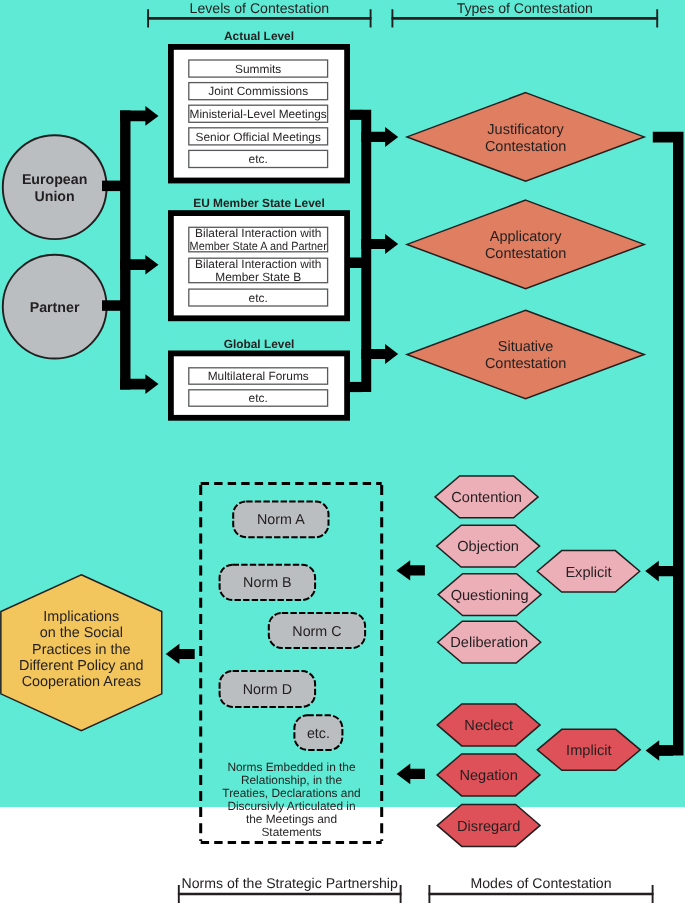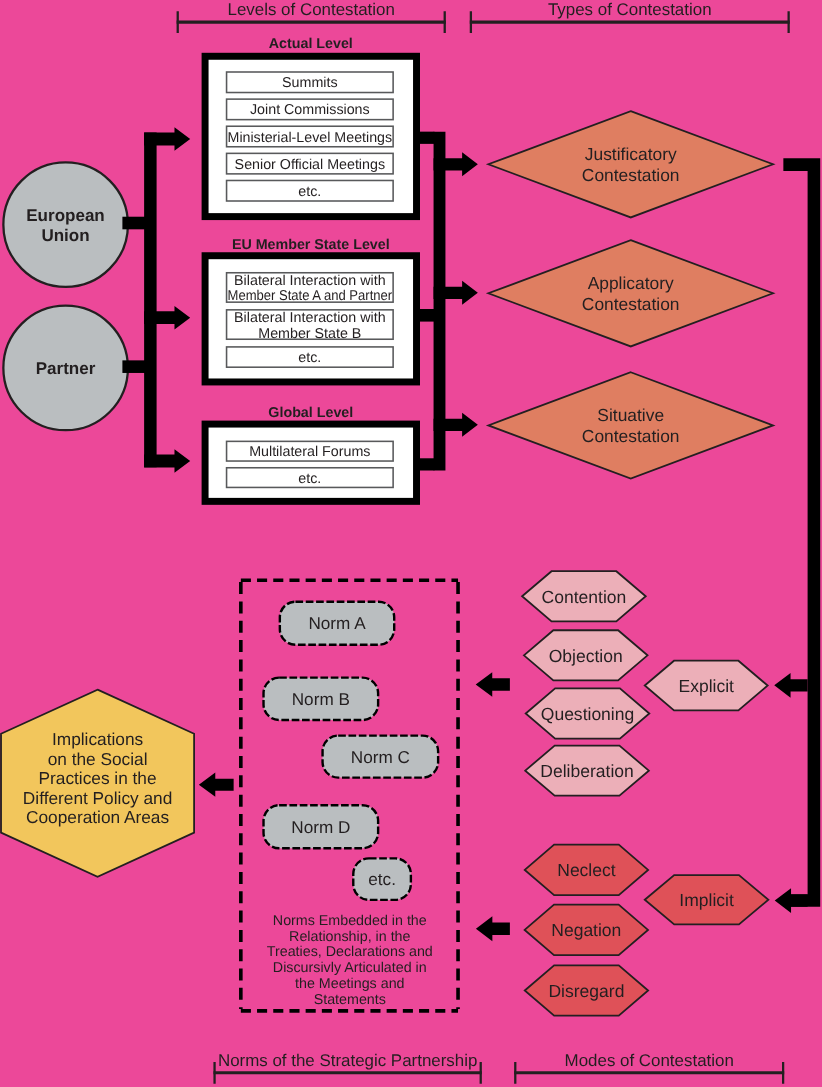--- a/index.html
+++ b/index.html
@@ -1,19 +1,19 @@
 <!DOCTYPE html>
 <html><head>
 <meta charset="utf-8">
 <style>
   html,body{margin:0;padding:0;background:#ffffff;}
   body{width:685px;height:906px;overflow:hidden;
        font-family:"Liberation Sans",sans-serif;
        -webkit-font-smoothing:antialiased;text-rendering:geometricPrecision;}
-  #root{position:relative;width:685px;height:906px;background:#ec4899;text-decoration:underline;}
+  #root{position:relative;width:685px;height:807px;background:#5eead4;text-decoration:underline;}
   #diagram{position:absolute;left:0;top:0;display:block;}
   text{fill:#231f20;font-family:"Liberation Sans",sans-serif;}
 </style>
 </head>
 <body>
 
 <div id="root">
   <svg id="diagram" width="685" height="906" viewBox="0 0 685 906">
       <g>
         <path d="M148.1 9.299999999999999V27.5M370.6 9.299999999999999V27.5" stroke="#231f20" stroke-width="1.9" fill="none"></path>

